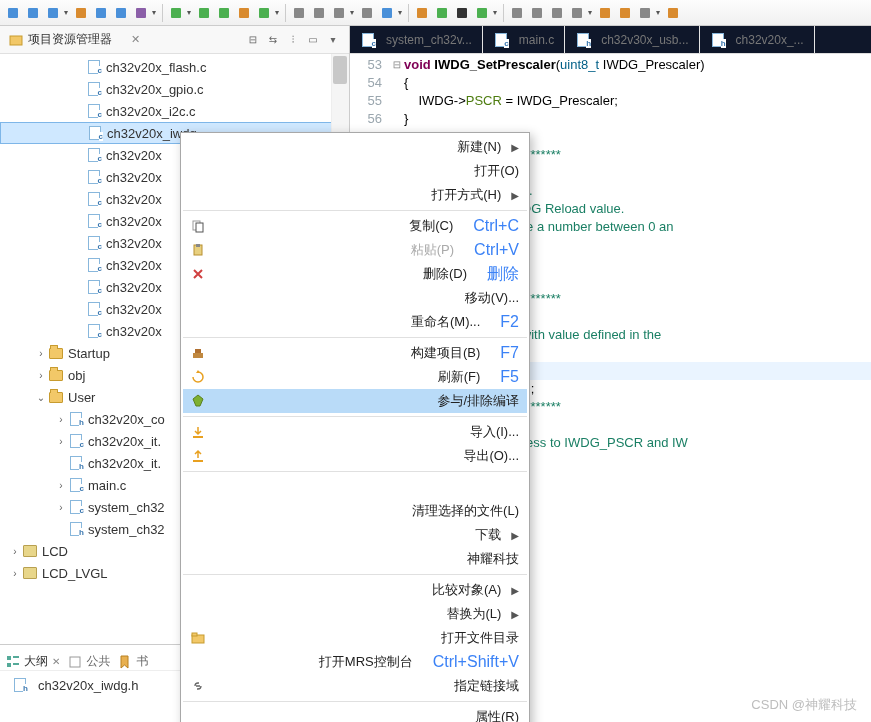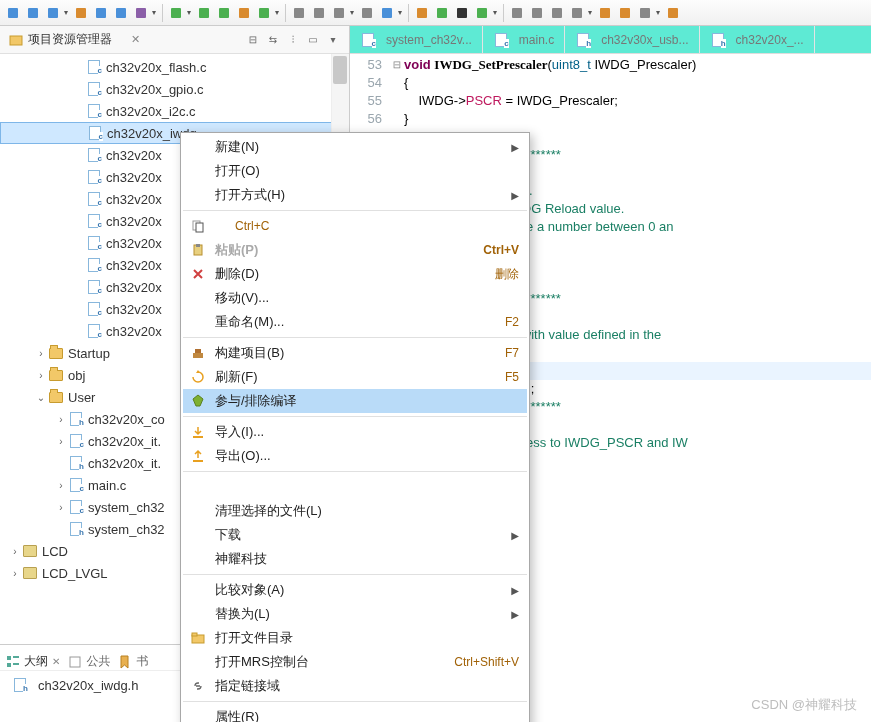--- a/index.html
+++ b/index.html
@@ -36,42 +36,42 @@
 .proj-ico { width: 14px; height: 12px; background: #e8d68a; border: 1px solid #b8a050; border-radius: 1px; }
 
 .bottom-views { height: 78px; border-top: 1px solid #ccc; background: #fff; }
 .bv-tabs { height: 26px; display: flex; align-items: flex-end; padding: 0 6px; gap: 8px; border-bottom: 1px solid #eee; }
 .bv-tab { display: flex; align-items: center; gap: 4px; color: #666; font-size: 12px; }
 .bv-tab.active { color: #333; }
 .bv-body { padding: 6px 12px; }
 .bv-body .out-row { display: flex; align-items: center; gap: 6px; font-size: 13px; }
 
 .editor-panel { flex: 1; display: flex; flex-direction: column; overflow: hidden; }
-.editor-tabs { height: 28px; display: flex; align-items: stretch; background: #5eead4; border-bottom: 1px solid #ddd; }
+.editor-tabs { height: 28px; display: flex; align-items: stretch; background: #0f172a; border-bottom: 1px solid #ddd; }
 .editor-tab { display: flex; align-items: center; padding: 0 10px; gap: 6px; color: #777; border-right: 1px solid #e4e4e4; font-size: 12px; max-width: 150px; }
 .code-area { flex: 1; background: #fff; font-family: Consolas, monospace; font-size: 13px; overflow: hidden; padding-top: 2px; }
 .code-line { display: flex; line-height: 18px; white-space: pre; }
 .lineno { width: 40px; text-align: right; color: #9aa6ae; padding-right: 8px; flex-shrink: 0; }
 .fold { width: 14px; color: #888; font-size: 10px; flex-shrink: 0; text-align: center; }
 .kw { color: #7f0055; font-weight: bold; }
-.fn { color: #000; font-weight: bold; font-family: Liberation Serif, serif; }
+.fn { color: #000; font-weight: bold; }
 .ty { color: #005f87; }
 .cm { color: #1a7f64; }
-.mc { color: #be185d; }
+.mc { color: #4d7c0f; }
 .hl { background: #a8d8ff; }
 .hl-line { background: #eaf4ff; }
 .lc { color: #000; }
 
 .context-menu { position: absolute; left: 180px; top: 132px; width: 350px; background: #fff; border: 1px solid #a8a8a8; box-shadow: 3px 3px 10px rgba(0,0,0,0.25); z-index: 100; padding: 2px; }
 .menu-item { display: flex; align-items: center; height: 24px; padding: 0 8px 0 4px; font-size: 13px; color: #222; }
 .menu-item.highlighted { background: #b9dbf8; }
-.menu-item.disabled { color: #aaa; font-weight: bold; }
+.menu-item.disabled { color: #aaa; }
 .menu-icon { width: 22px; height: 18px; display: flex; align-items: center; justify-content: center; margin-right: 6px; }
-.menu-label { flex: 1; }
-.menu-shortcut { color: #a16207; font-size: 12px; padding-left: 20px; }
+.menu-label { flex: 1; text-align: right; }
+.menu-shortcut { color: #3b82f6; font-size: 16px; padding-left: 20px; }
 .menu-sub { color: #555; font-size: 10px; padding-left: 10px; }
 .menu-sep { height: 1px; background: #e0e0e0; margin: 3px 0; }
 
 .watermark { position: absolute; bottom: 8px; right: 14px; color: #bdbdbd; font-size: 13px; z-index: 200; }
 
 svg { display: block; }
 </style>
 </head>
 <body>
 
@@ -571,20 +571,21 @@
       <span class="menu-sub">▶</span>
     </div>
     <div class="menu-sep"></div>
     <div class="menu-item">
       <span class="menu-icon">
         <svg width="14" height="14">
           <rect x="2" y="2" width="7" height="9" fill="#fff" stroke="#999"></rect>
           <rect x="5" y="4" width="7" height="9" fill="#fff" stroke="#555"></rect>
         </svg>
       </span>
+      <span class="menu-label">复制(C)</span>
       <span class="menu-shortcut">Ctrl+C</span>
     </div>
     <div class="menu-item disabled">
       <span class="menu-icon">
         <svg width="14" height="14">
           <rect x="3" y="2" width="8" height="10" fill="#e8d080" stroke="#b89030"></rect>
           <rect x="5" y="1" width="4" height="3" fill="#888"></rect>
         </svg>
       </span>
       <span class="menu-label">粘贴(P)</span>

